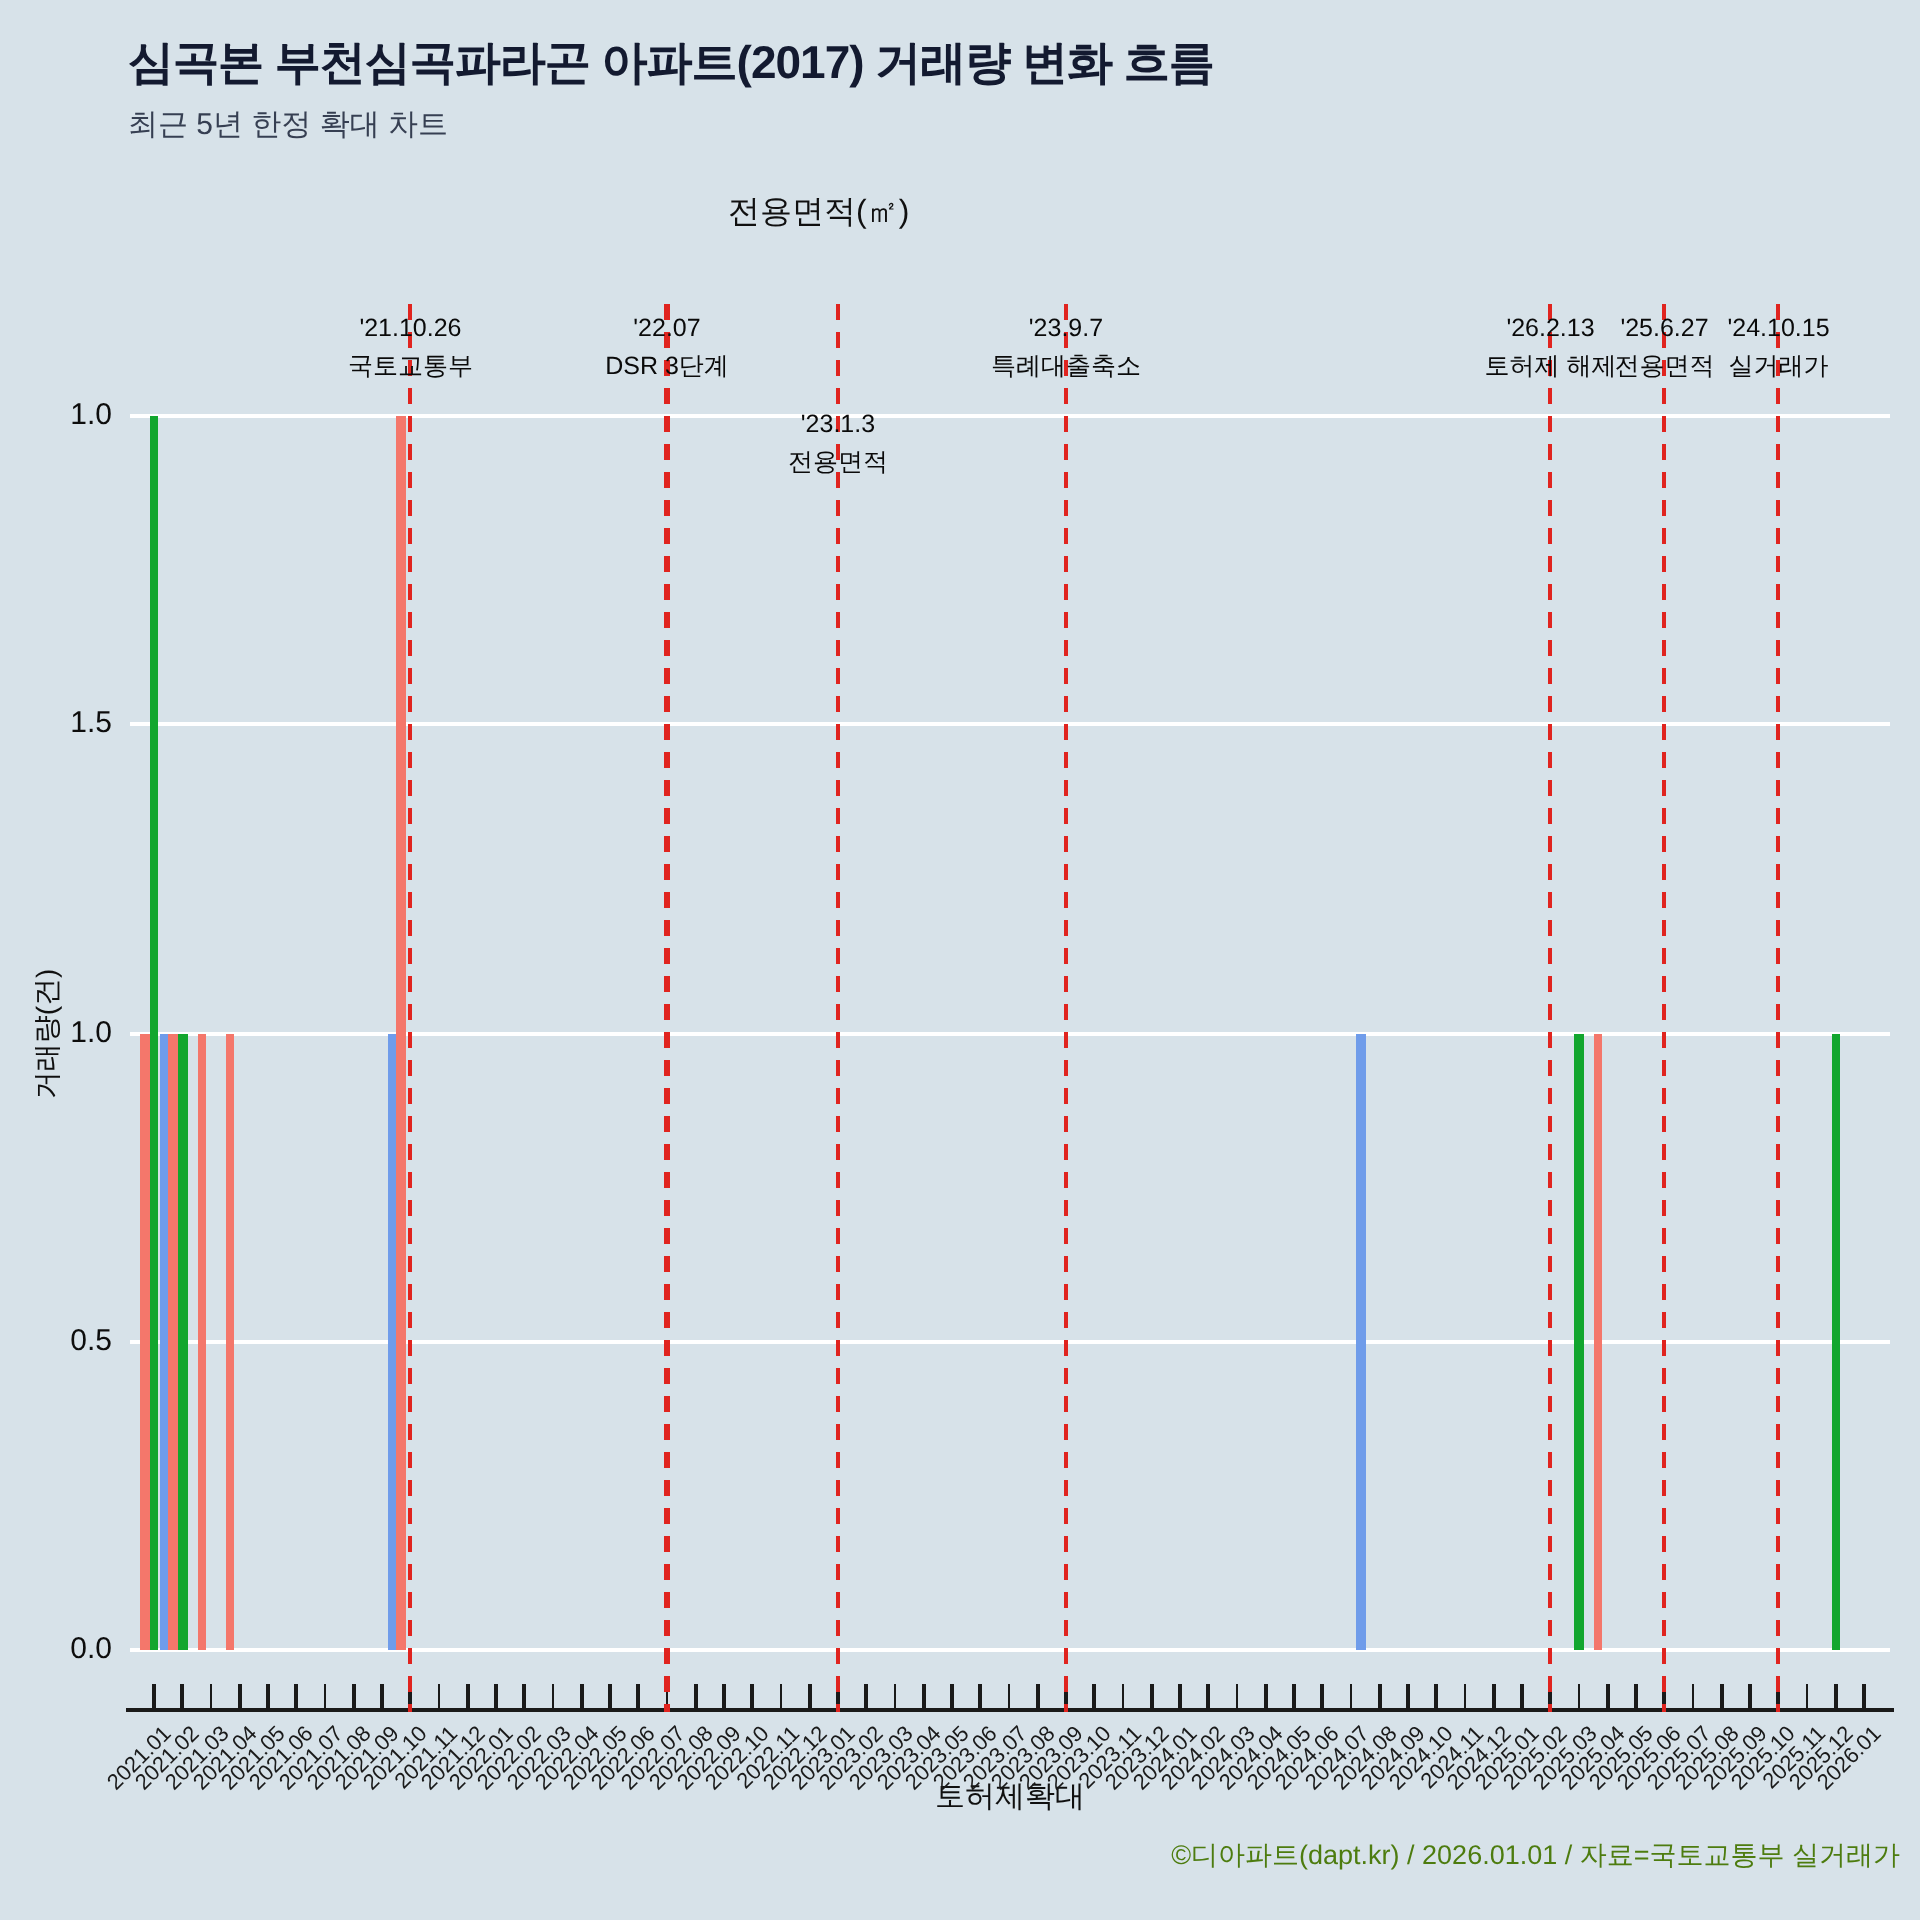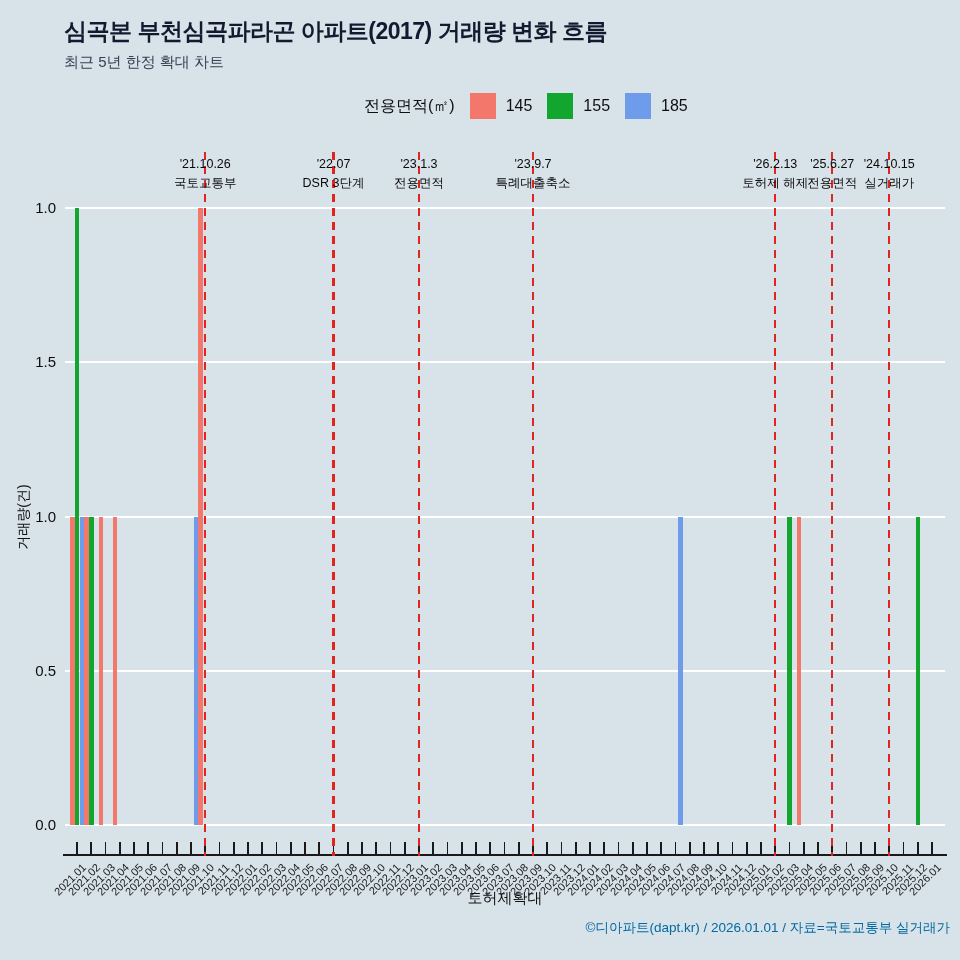--- a/index.html
+++ b/index.html
@@ -20,38 +20,30 @@
   .event-line{
     position:absolute;top:152px;height:704px;width:2.2px;z-index:3;
     background:repeating-linear-gradient(to bottom,#e0241f 0,#e0241f 8px,rgba(0,0,0,0) 8px,rgba(0,0,0,0) 14px);
   }
   .event-ann{position:absolute;top:155px;z-index:4;text-align:center;transform:translateX(-50%);white-space:nowrap;color:#0a0a0a;}
   .event-date{font-size:12.5px;line-height:19px;}
   .event-label{font-size:12.5px;line-height:19px;}
   .spine{position:absolute;left:63px;width:884px;top:854px;height:2px;background:#1a1a1a;z-index:2;}
   .tick{position:absolute;top:842px;height:13px;width:1.6px;background:#1a1a1a;z-index:2;}
   .xtick-label{position:absolute;top:861px;font-size:11px;color:#1a1a1a;white-space:nowrap;transform:rotate(-45deg);transform-origin:100% 0;z-index:1;}
-  .footer{position:absolute;right:10px;top:919px;font-size:13.5px;color:#0369a1;}
+  .footer{position:absolute;right:10px;top:919px;font-size:13.5px;color:#4d7c0f;}
 </style>
 </head>
 <body>
 
 <div class="title">심곡본 부천심곡파라곤 아파트(2017) 거래량 변화 흐름</div>
 <div class="subtitle">최근 5년 한정 확대 차트</div>
 
 <div class="legend">
   <span>전용면적(㎡)</span>
-  <span id="legend-items" style="display:flex;align-items:center;">
-      <div class="legend-swatch" style="background: rgb(244, 119, 107);"></div>
-      <div class="">145</div>
-      <div class="legend-swatch" style="background: rgb(18, 166, 46);"></div>
-      <div class="">155</div>
-      <div class="legend-swatch" style="background: rgb(111, 156, 234);"></div>
-      <div class="">185</div>
-    </span>
 </div>
 
 <div id="plot">
     <div class="gridline" style="top: 824px;"></div>
     <div class="ytick-label" style="top: 816px;">0.0</div>
     <div class="gridline" style="top: 669.75px;"></div>
     <div class="ytick-label" style="top: 661.75px;">0.5</div>
     <div class="gridline" style="top: 515.5px;"></div>
     <div class="ytick-label" style="top: 507.5px;">1.0</div>
     <div class="gridline" style="top: 361.25px;"></div>
@@ -197,21 +189,21 @@
     <div class="event-ann" style="left: 205.25px;">
       <div class="event-date">'21.10.26</div>
       <div class="event-label">국토교통부</div>
     </div>
     <div class="event-line" style="left: 332.4px;"></div>
     <div class="event-ann" style="left: 333.5px;">
       <div class="event-date">'22.07</div>
       <div class="event-label">DSR 3단계</div>
     </div>
     <div class="event-line" style="left: 417.9px;"></div>
-    <div class="event-ann" style="left: 419px;">
+    <div class="event-ann" style="left: 419px; margin-top: 48px;">
       <div class="event-date">'23.1.3</div>
       <div class="event-label">전용면적</div>
     </div>
     <div class="event-line" style="left: 531.9px;"></div>
     <div class="event-ann" style="left: 533px;">
       <div class="event-date">'23.9.7</div>
       <div class="event-label">특례대출축소</div>
     </div>
     <div class="event-line" style="left: 774.15px;"></div>
     <div class="event-ann" style="left: 775.25px;">

